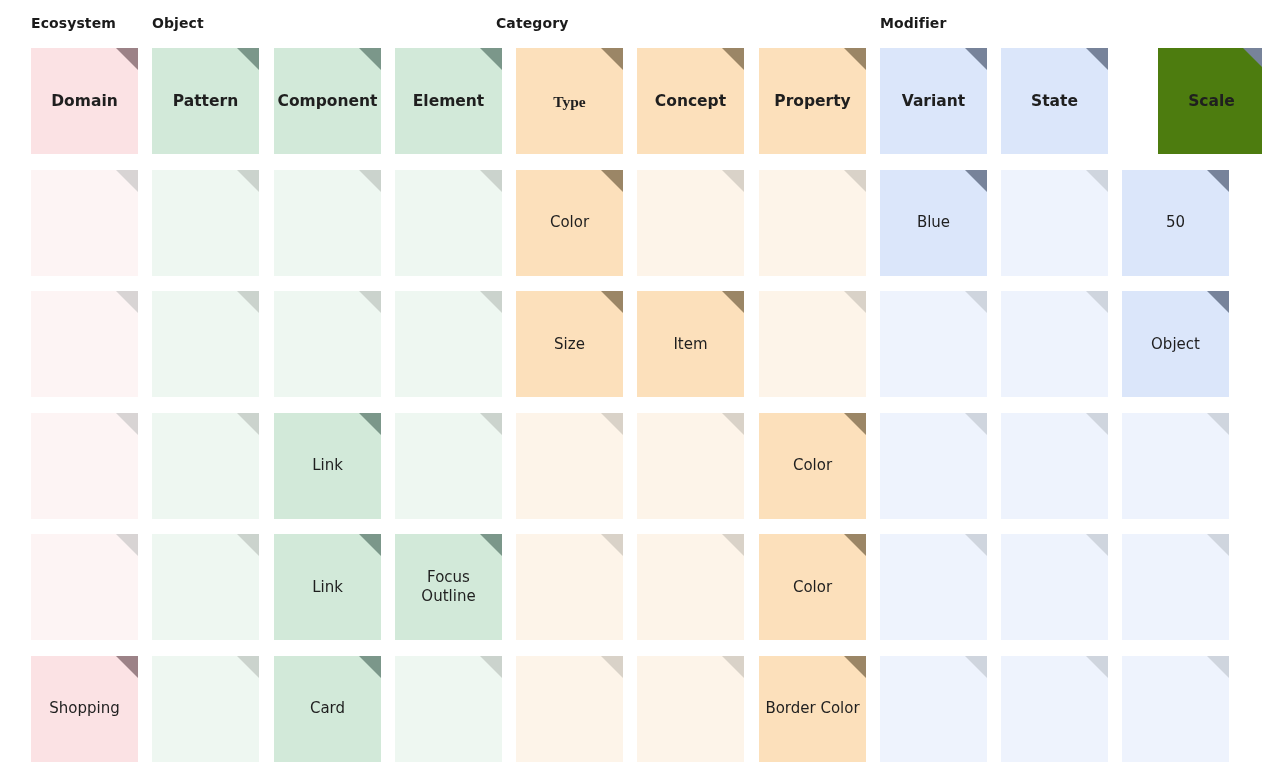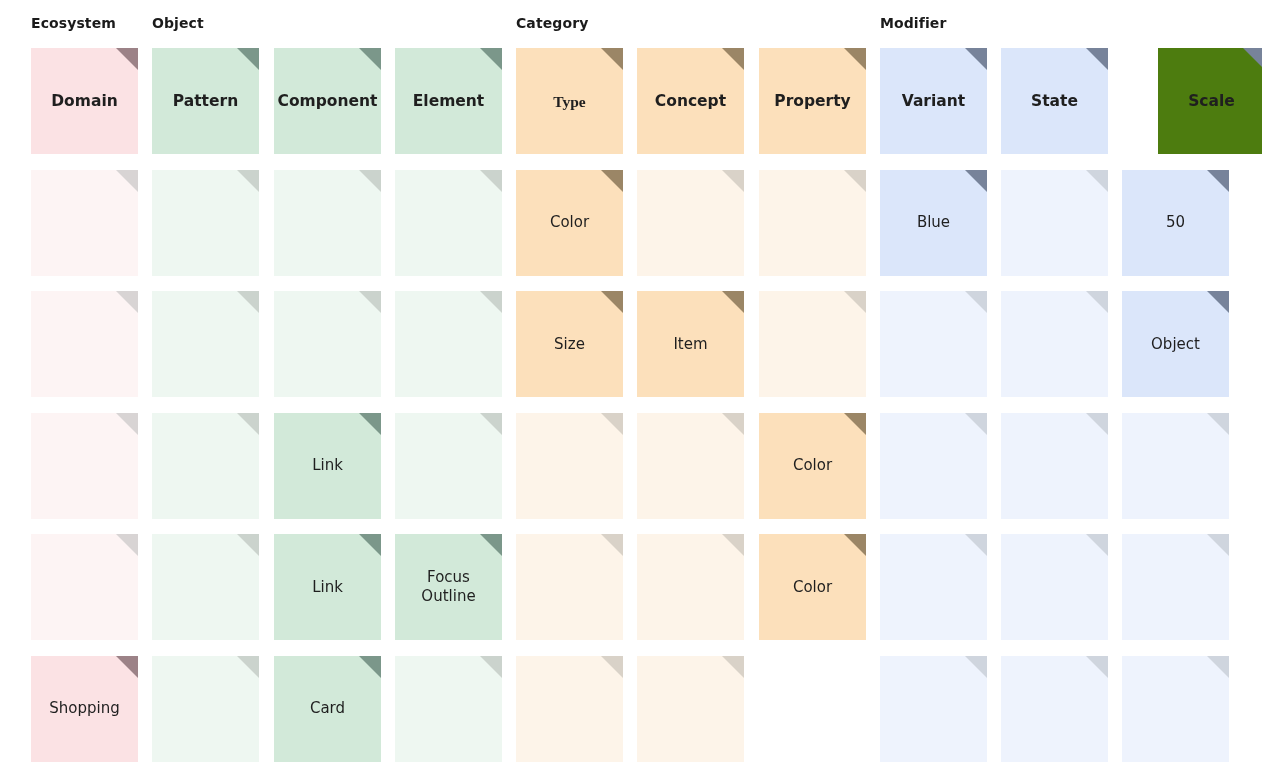--- a/index.html
+++ b/index.html
@@ -104,21 +104,21 @@
   
 </style>
 </head>
 <body>
 
 <div class="board" style="background: rgb(255, 255, 255);">
 
   <div class="headers">
       <div class="group-header" style="left: 31px;">Ecosystem</div>
       <div class="group-header" style="left: 152px;">Object</div>
-      <div class="group-header" style="left: 516px;">Category</div>
+      <div class="group-header" style="left: 496px;">Category</div>
       <div class="group-header" style="left: 880px;">Modifier</div>
     </div>
   <div class="grid">
       <div class="row" style="height: 121.5px;">
         <div class="card strong header-card" style="left: 31px; top: 0px; background: rgb(251, 226, 228);">
           <div class="fold">
             <div class="tri" style="border-top-color: rgb(156, 130, 135);"></div>
           </div>
           <div class="card-label">Domain</div>
         </div>
@@ -456,20 +456,26 @@
             <div class="tri" style="border-top-color: rgb(217, 210, 200);"></div>
           </div>
           <div class="card-label"></div>
         </div>
         <div class="card faint" style="left: 637px; top: 0px; background: rgb(253, 244, 233);">
           <div class="fold">
             <div class="tri" style="border-top-color: rgb(217, 210, 200);"></div>
           </div>
           <div class="card-label"></div>
         </div>
+        <div class="card strong" style="left: 759px; top: 0px; background: rgb(252, 224, 187);">
+          <div class="fold">
+            <div class="tri" style="border-top-color: rgb(155, 134, 102);"></div>
+          </div>
+          <div class="card-label">Border Color</div>
+        </div>
         <div class="card faint" style="left: 880px; top: 0px; background: rgb(238, 243, 253);">
           <div class="fold">
             <div class="tri" style="border-top-color: rgb(207, 213, 222);"></div>
           </div>
           <div class="card-label"></div>
         </div>
         <div class="card faint" style="left: 1001px; top: 0px; background: rgb(238, 243, 253);">
           <div class="fold">
             <div class="tri" style="border-top-color: rgb(207, 213, 222);"></div>
           </div>

